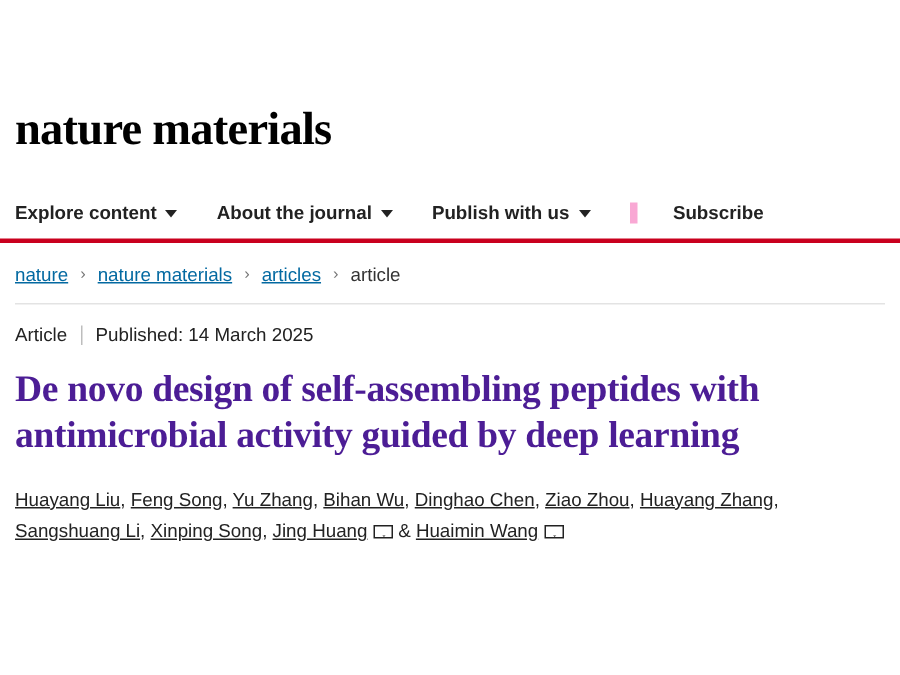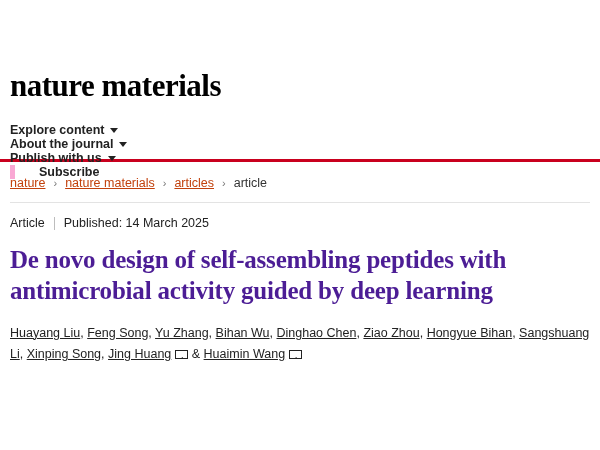--- a/index.html
+++ b/index.html
@@ -31,26 +31,25 @@
     font-size: 31px;
     letter-spacing: -0.5px;
     color: #000000;
     line-height: 1;
     margin: 0;
   }
   .nav {
     margin-top: 22px;
     padding: 0 0 0 10px;
     display: flex;
-    align-items: flex-start;
+    align-items: flex-end;
     font-size: 12.5px;
     font-weight: bold;
     color: #222222;
     height: 26px;
-    flex-direction: column;
   }
   .nav-item {
     display: flex;
     align-items: center;
     margin-right: 26px;
     white-space: nowrap;
   }
   .nav-item.with-sep {
     border-left: 5px solid #f9a8d4;
     padding-left: 24px;
@@ -74,21 +73,21 @@
   .breadcrumb {
     padding: 14px 0 0 10px;
     font-size: 12.5px;
     color: #333333;
     display: flex;
     align-items: center;
     flex-wrap: nowrap;
   }
   .crumb-link {
     text-decoration: underline;
-    color: #c2410c;
+    color: #0369a1;
   }
   .crumb-current {
     color: #333333;
   }
   .crumb-sep {
     margin: 0 8px;
     color: #767676;
     font-size: 11px;
   }
   .thinline {
@@ -203,20 +202,20 @@
 
   <h1 class="title">De novo design of self-assembling peptides with antimicrobial activity guided by deep learning</h1>
 
   <div class="authors">
     <span><span class="author">Huayang Liu</span></span><span>,</span>
     <span><span class="author">Feng Song</span></span><span>,</span>
     <span><span class="author">Yu Zhang</span></span><span>,</span>
     <span><span class="author">Bihan Wu</span></span><span>,</span>
     <span><span class="author">Dinghao Chen</span></span><span>,</span>
     <span><span class="author">Ziao Zhou</span></span><span>,</span>
-    <span><span class="author">Hongyue Bihan</span></span><span>,</span>
+    <span><span class="author">Huayang Zhang</span></span><span>,</span>
     <span><span class="author">Sangshuang Li</span></span><span>,</span>
     <span><span class="author">Xinping Song</span></span><span>,</span>
     <span><span class="author">Jing Huang</span><span class="mail"></span></span><span> &amp;</span>
     <span><span class="author">Huaimin Wang</span><span class="mail"></span></span>
   </div>
 
 </div>
 
 </body></html>

